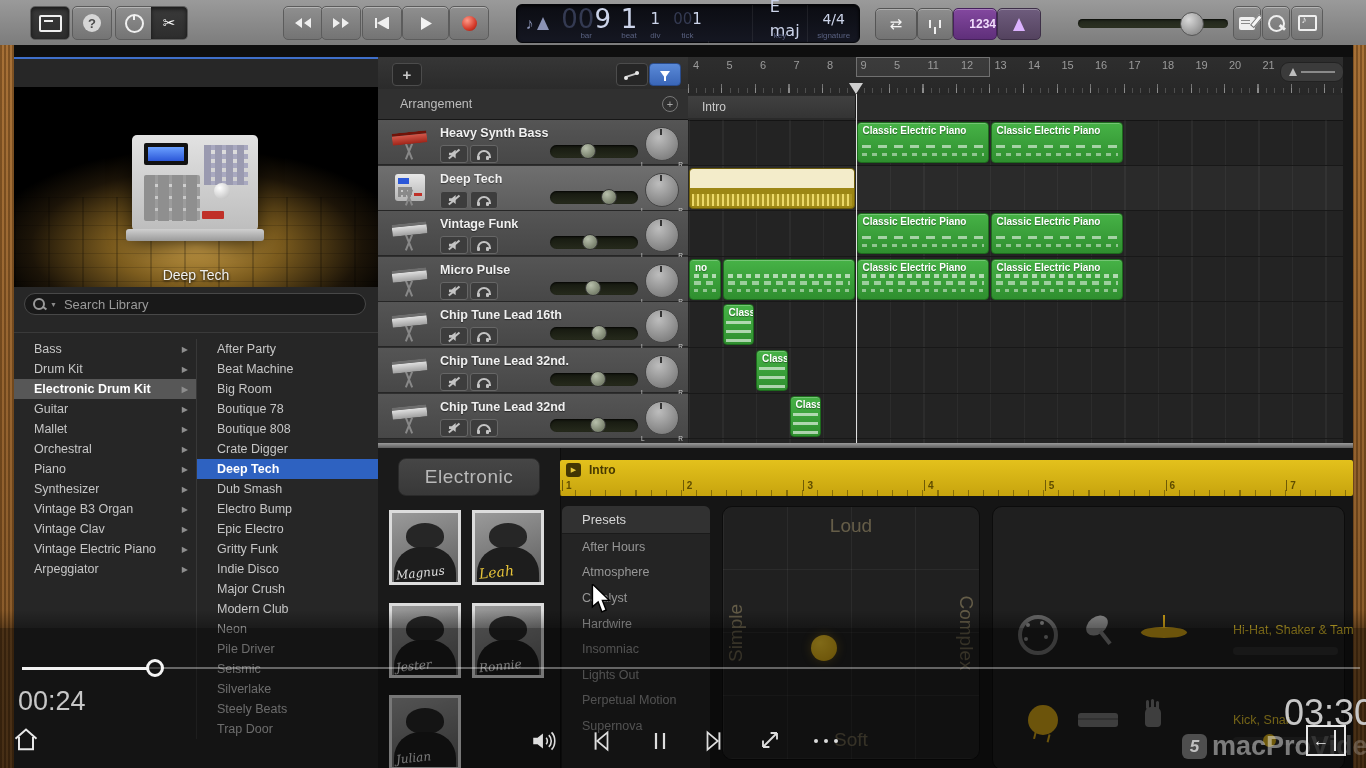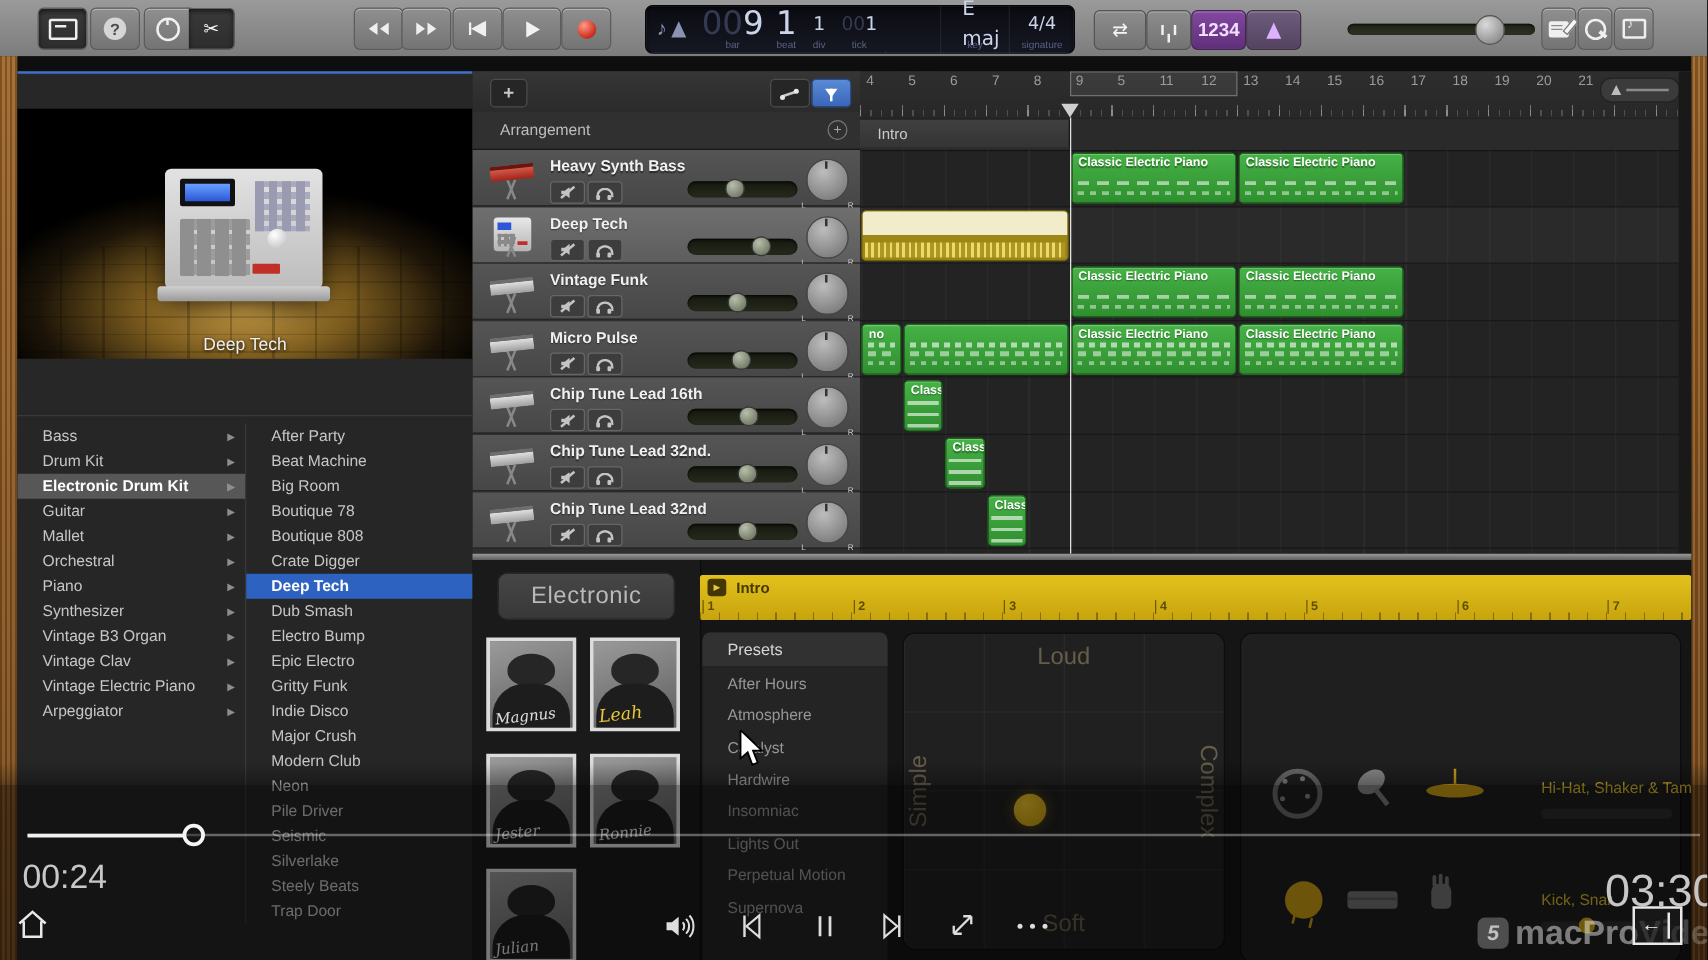--- a/index.html
+++ b/index.html
@@ -392,21 +392,21 @@
         <span class="lab">signature</span>
         </div>
     </div>
 
     <div class="modebtn" style="left:875px;width:40px;">
         <span style="font-size:15px;">⇄</span>
       </div>
     <div class="modebtn" style="left:917px;width:34px;">
         <span class="ic-fork"></span>
       </div>
-    <div class="modebtn purple" style="left:953px;width:42px;font-size:15px;">
+    <div class="modebtn purple" style="left:953px;width:42px;font-size:12px;justify-content:flex-end;">
         <span>1234</span>
       </div>
     <div class="modebtn purplish" style="left:997px;width:42px;">
         <span class="metro-shape purple"></span>
       </div>
 
     <div id="vol-track" class="abs"></div>
     <div id="vol-knob" class="abs"></div>
 
     <div class="tbtn" style="left:1233px;width:26px;">
@@ -430,20 +430,25 @@
       <div id="lib-floor"></div>
       <div id="machine">
         <span class="m-screen"></span>
           <span class="m-pads"></span>
           <span class="m-btns"></span>
         <span class="m-reds"></span>
           <span class="m-dial"></span>
       </div>
     </div>
     <div id="lib-caption" class="abs">Deep Tech</div>
+    <div id="lib-search" class="abs">
+      <span class="ic-mag"></span>
+      <span class="ic-mag-arrow">▼</span>
+      <input type="text" placeholder="Search Library" style="">
+    </div>
     <div id="lib-list" class="abs">
       <div id="lib-list-bg"></div>
       <div id="cat-list">
           <div class="lib-row cat">
             <span class="lbl">Bass</span>
             <span class="arrow">▶</span>
           </div>
           <div class="lib-row cat">
             <span class="lbl">Drum Kit</span>
             <span class="arrow">▶</span>

